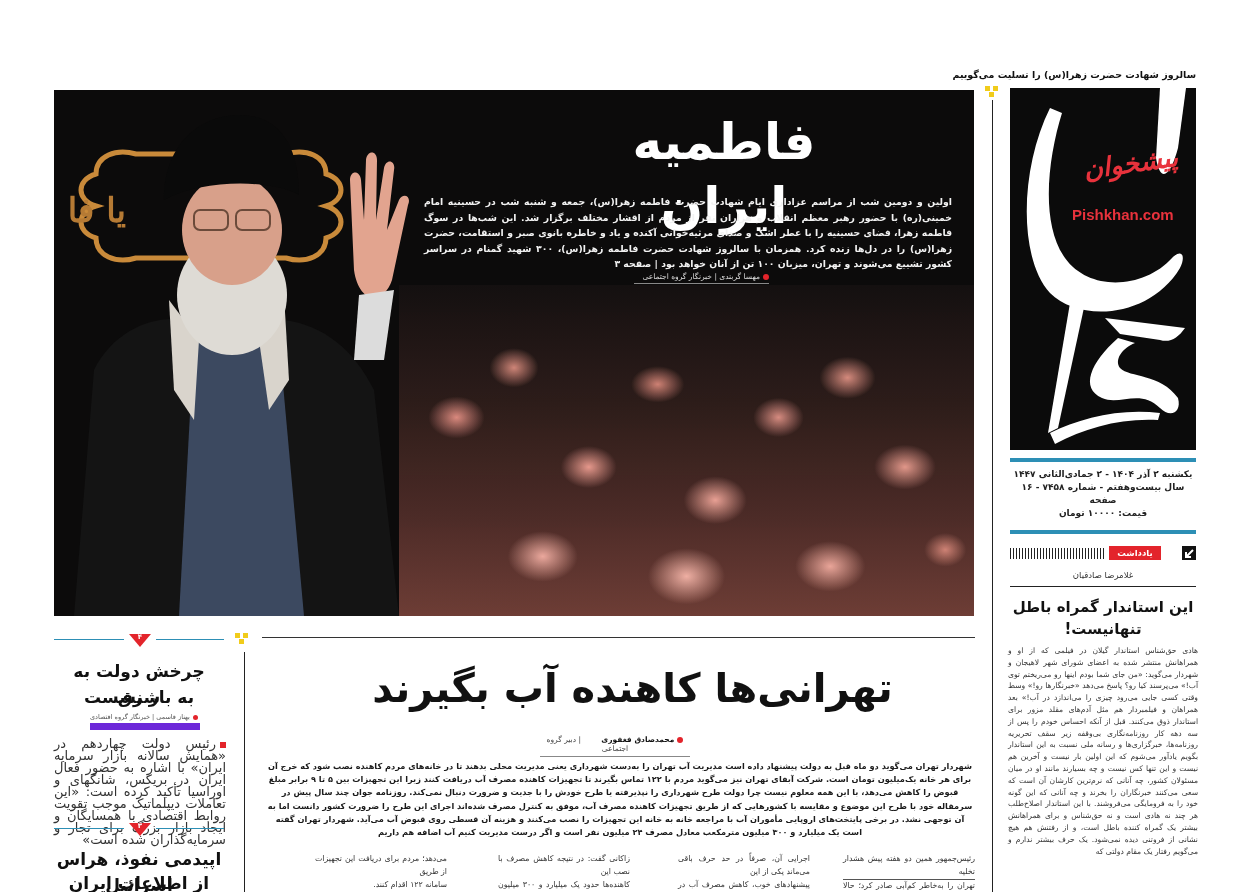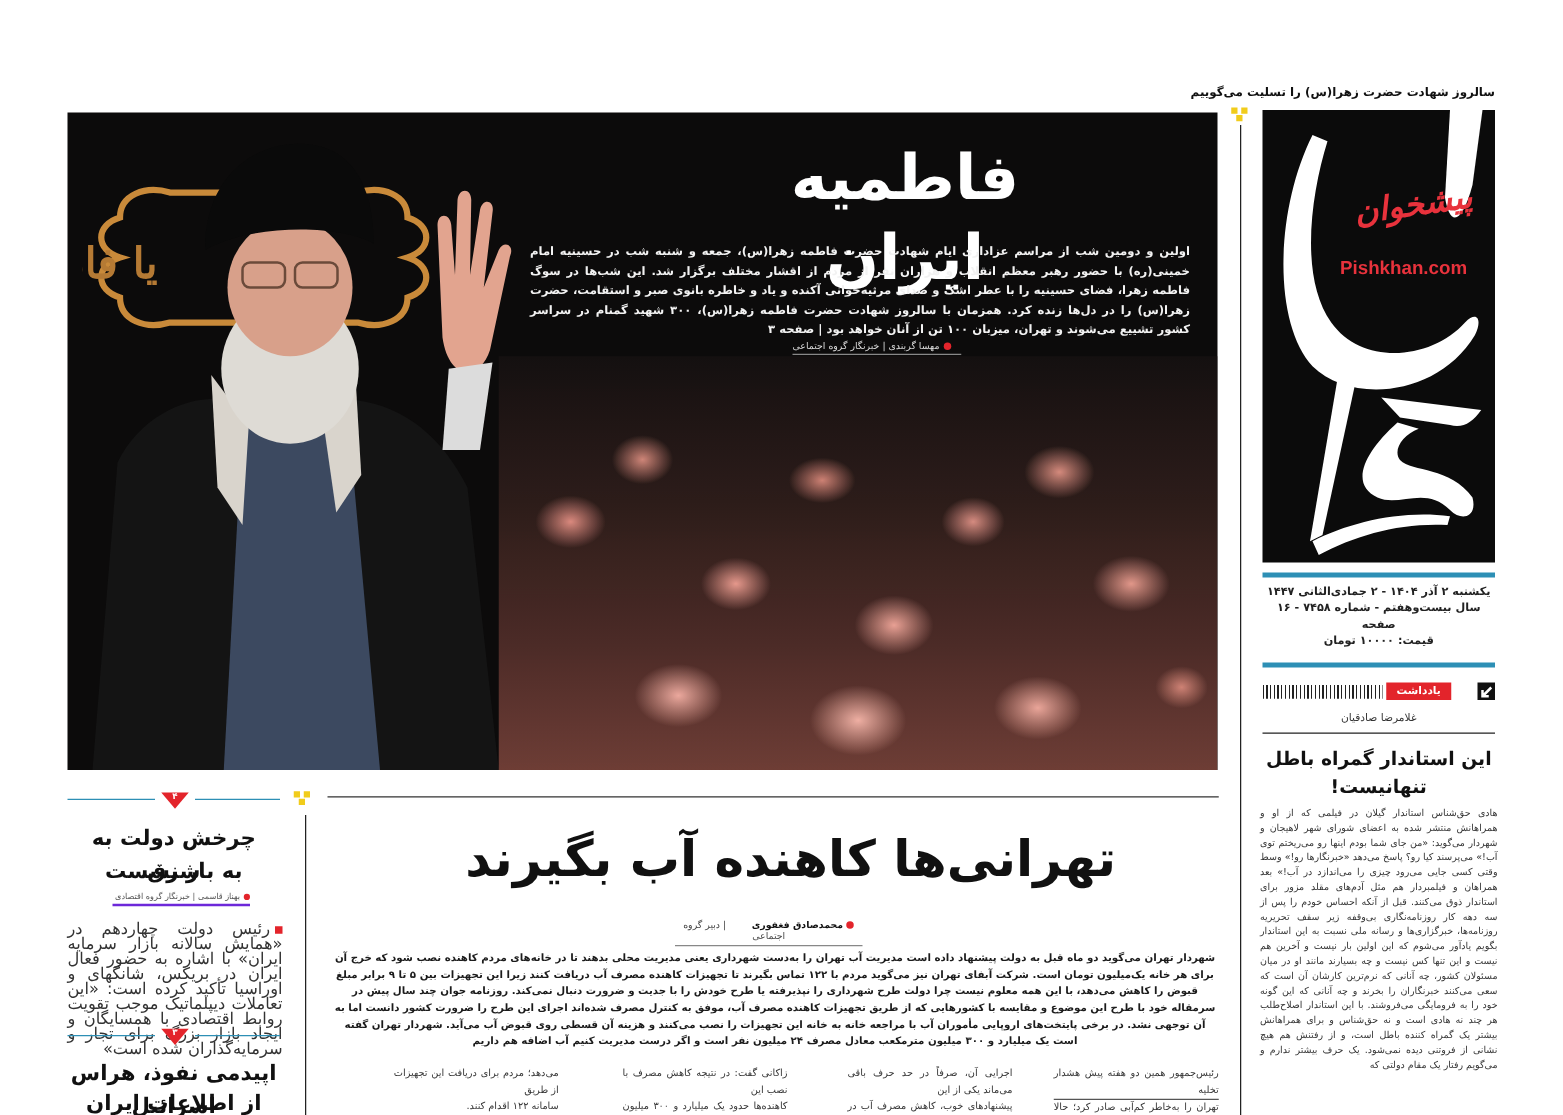--- a/index.html
+++ b/index.html
@@ -88,21 +88,21 @@
   .hero-title {
     position: absolute; left: 520px; top: 20px; width: 300px;
     font-size: 50px; font-weight: bold; color: #ffffff; text-align: center; line-height: 64px;
   }
   .hero-lede {
     position: absolute; left: 370px; top: 104px; width: 528px;
     font-size: 9.3px; font-weight: bold; line-height: 15.5px; color: #f2f2f2; text-align: justify;
   }
   .hero-byline {
     position: absolute; left: 580px; top: 182px; width: 135px;
-    font-size: 7.5px; color: #ddd; text-align: left; padding-bottom: 2px; border-bottom: 1px solid #888;
+    font-size: 7.5px; color: #ddd; text-align: right; padding-bottom: 2px; border-bottom: 1px solid #888;
   }
   .red-dot { display: inline-block; width: 6px; height: 6px; border-radius: 50%; background: #e3242b; margin-left: 3px; vertical-align: middle; }
 
   .yellow-dots { position: absolute; width: 16px; height: 14px; }
   .yellow-dots i { position: absolute; width: 5px; height: 5px; background: #f1cc1b; }
 
   
   .main-top-rule { position: absolute; left: 262px; top: 637px; width: 713px; height: 1px; background: #333; }
   .main-title {
     position: absolute; left: 276px; top: 660px; width: 713px;
@@ -133,21 +133,21 @@
   .section-divider .num {
     position: absolute; left: 75px; top: -1px; width: 22px; text-align: center;
     font-size: 7px; color: #fff; font-weight: bold;
   }
   .left-title {
     position: absolute; left: 54px; width: 170px;
     font-size: 17px; font-weight: bold; line-height: 26px; text-align: center; color: #111;
   }
   .left-byline {
     position: absolute; left: 90px; top: 713px; width: 110px;
-    font-size: 6.5px; color: #555; text-align: right; padding-bottom: 2px; border-bottom: 2px solid #6d28d9;
+    font-size: 6.5px; color: #555; text-align: left; padding-bottom: 2px; border-bottom: 7px solid #6d28d9;
   }
   .left-body {
     position: absolute; left: 54px; top: 738px; width: 172px;
     font-size: 13px; line-height: 12px; text-align: justify; color: #333;
   }
   .red-square { display: inline-block; width: 6px; height: 6px; background: #e3242b; margin-left: 4px; }
 </style>
 </head>
 <body>
 

